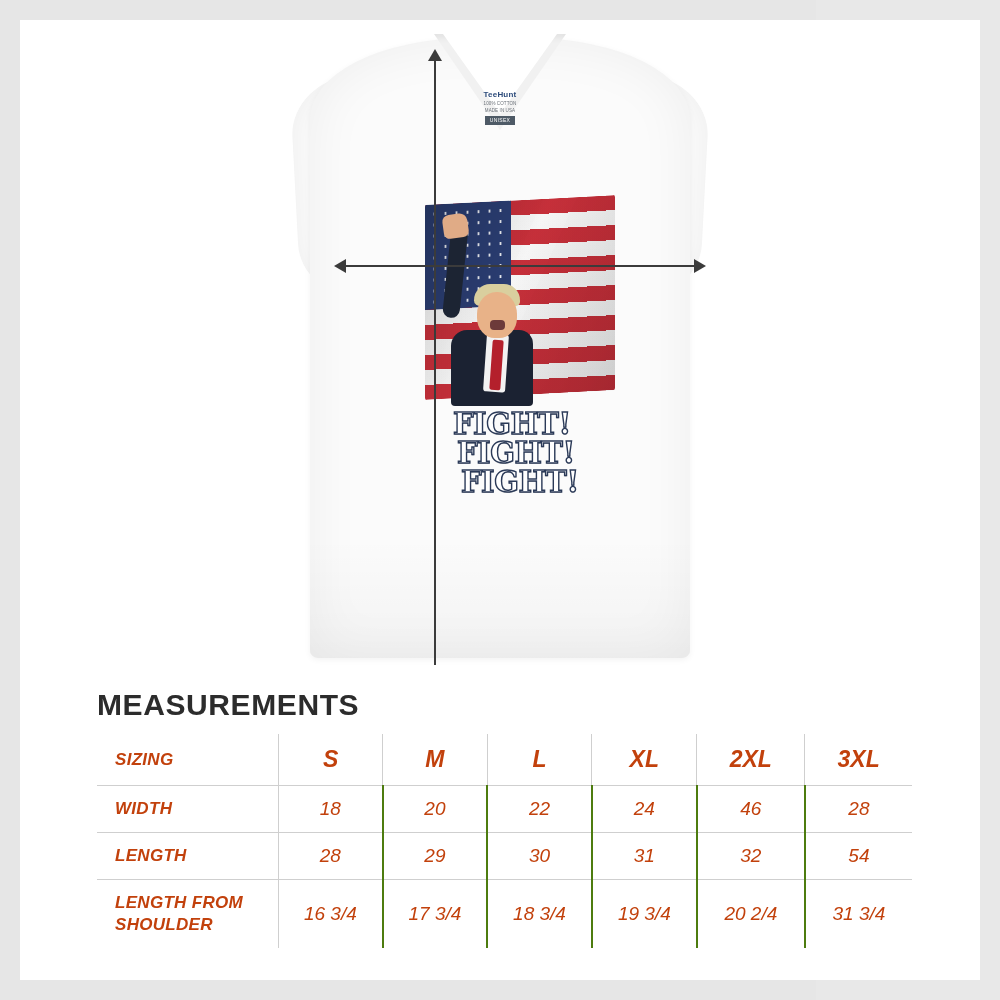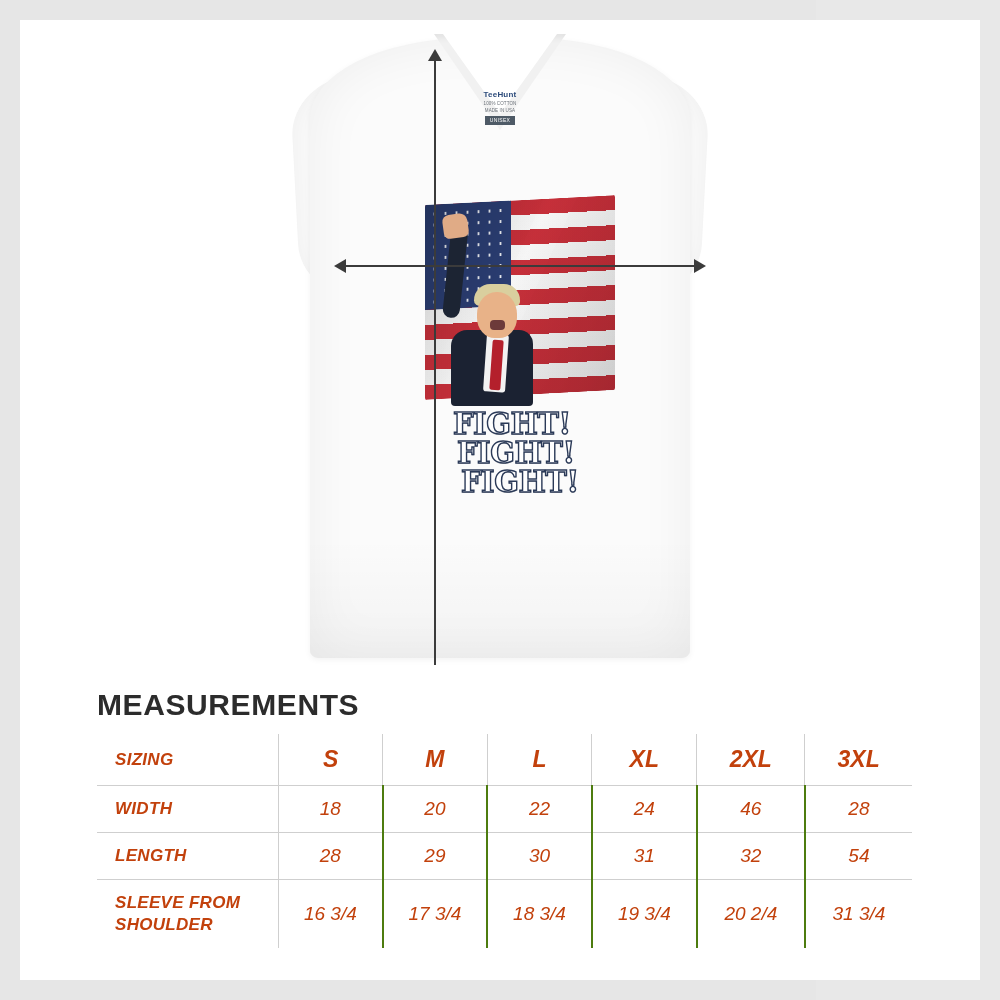--- a/index.html
+++ b/index.html
@@ -476,21 +476,21 @@
         <tr>
           <th class="rowhead">LENGTH</th>
           <td>28</td>
           <td>29</td>
           <td>30</td>
           <td>31</td>
           <td>32</td>
           <td>54</td>
         </tr>
         <tr>
-          <th class="rowhead">SLEEVE FROM SHOULDER</th>
+          <th class="rowhead">LENGTH FROM SHOULDER</th>
           <td>16 3/4</td>
           <td>17 3/4</td>
           <td>18 3/4</td>
           <td>19 3/4</td>
           <td>20 2/4</td>
           <td>31 3/4</td>
         </tr>
       </tbody>
     </table>
 

